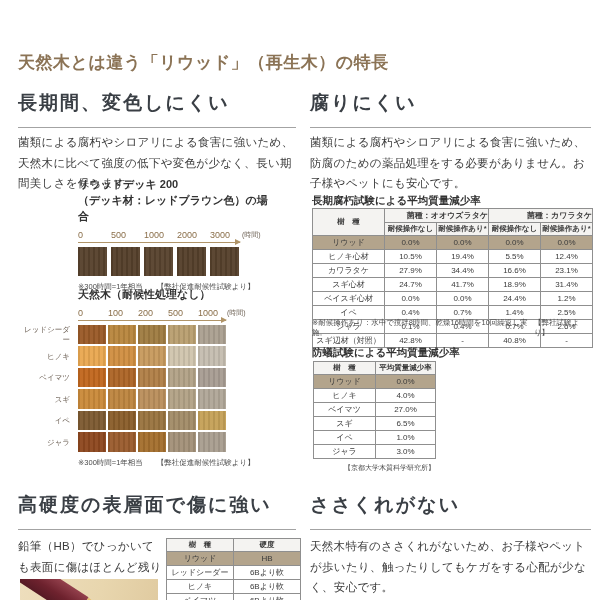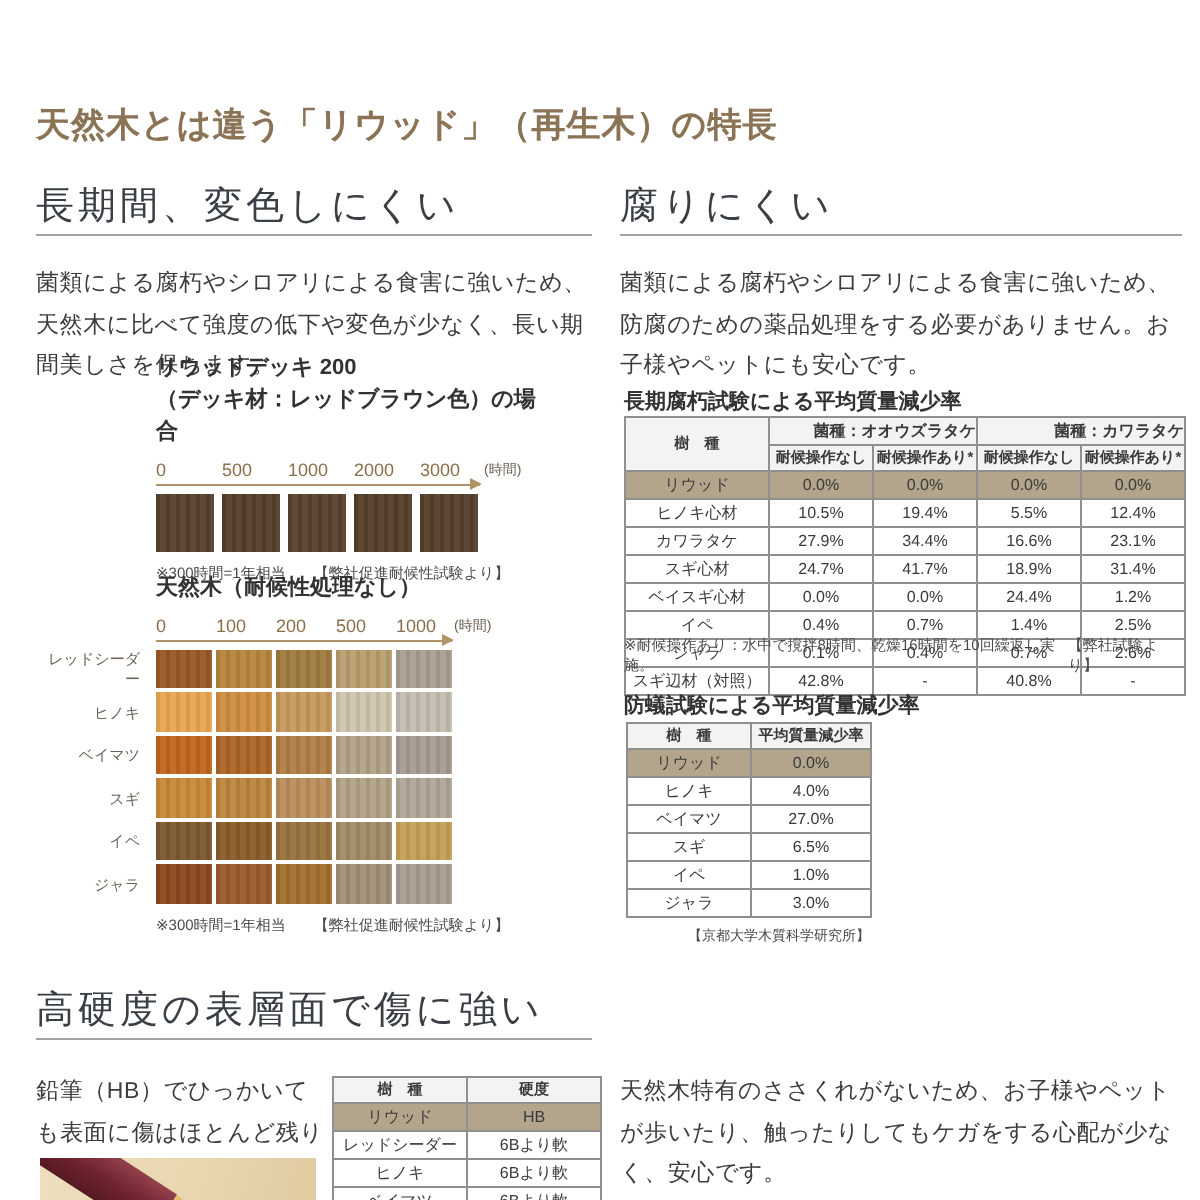--- a/index.html
+++ b/index.html
@@ -4,22 +4,22 @@
 <style>
   html,body{margin:0;padding:0;background:#fff;}
   #page{position:relative;width:600px;height:600px;background:#ffffff;overflow:hidden;
         font-family:"Liberation Sans","DejaVu Sans",sans-serif;color:#3d3d3d;}
   .abs{position:absolute;margin-top:40px;}
 
   
   #page-title{left:18px;top:11px;font-size:17px;font-weight:bold;color:#8b7355;letter-spacing:.5px;}
 
   
-  .sec-head{font-family:"Liberation Serif","DejaVu Serif",serif;font-size:19px;font-weight:400;
-            color:#3a3f45;letter-spacing:2px;padding-bottom:1px;border-bottom:1px solid #a3a3a3;}
+  .sec-head{font-family:"Liberation Serif","DejaVu Serif",serif;font-size:19px;font-weight:700;
+            color:#3a3f45;letter-spacing:2px;padding-bottom:11px;border-bottom:1px solid #a3a3a3;}
   .body-text{font-size:11.5px;line-height:1.8;color:#3c3c3c;letter-spacing:.3px;}
 
   
   .chart-title{font-size:11px;color:#333;line-height:1.45;font-weight:700;}
   .axis{display:flex;align-items:flex-end;color:#8a6e49;}
   .axis .tick{font-size:9px;}
   .axis .unit{font-size:7px;color:#6b5f52;margin-left:2px;}
   .axis-line{height:1px;background:#b09468;position:relative;margin-top:2px;}
   .axis-line::after{content:"";position:absolute;right:-1px;top:-3px;border-left:6px solid #b09468;
             border-top:3.5px solid transparent;border-bottom:3.5px solid transparent;}
@@ -362,15 +362,16 @@
         </tr>
         <tr>
           <td>ジャラ</td>
           <td>2B</td>
         </tr>
       </tbody>
     </table>
 
   </div>
 
+  <div class="abs sec-head" style="left:310px;top:452px;width:281px;">ささくれがない</div>
   <div class="abs body-text" style="left:310px;top:496px;width:286px;">天然木特有のささくれがないため、お子様やペットが歩いたり、触ったりしてもケガをする心配が少なく、安心です。</div>
 
 </div>
 
 </body></html>

